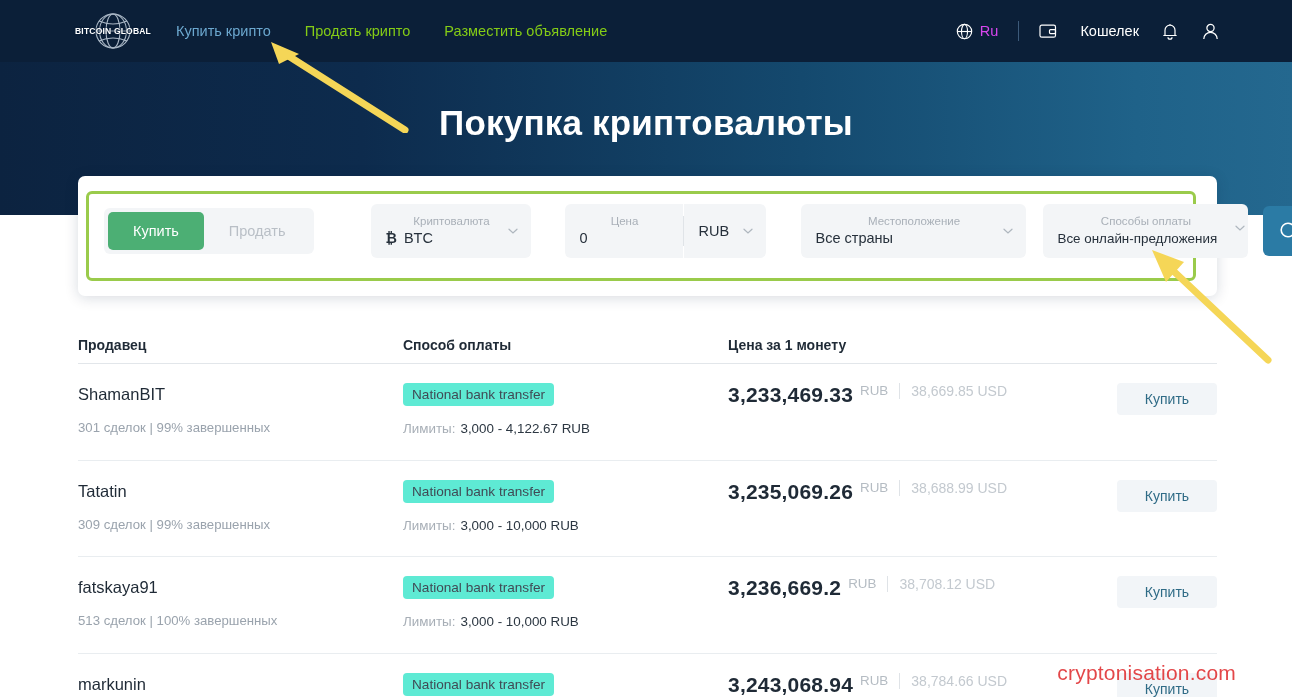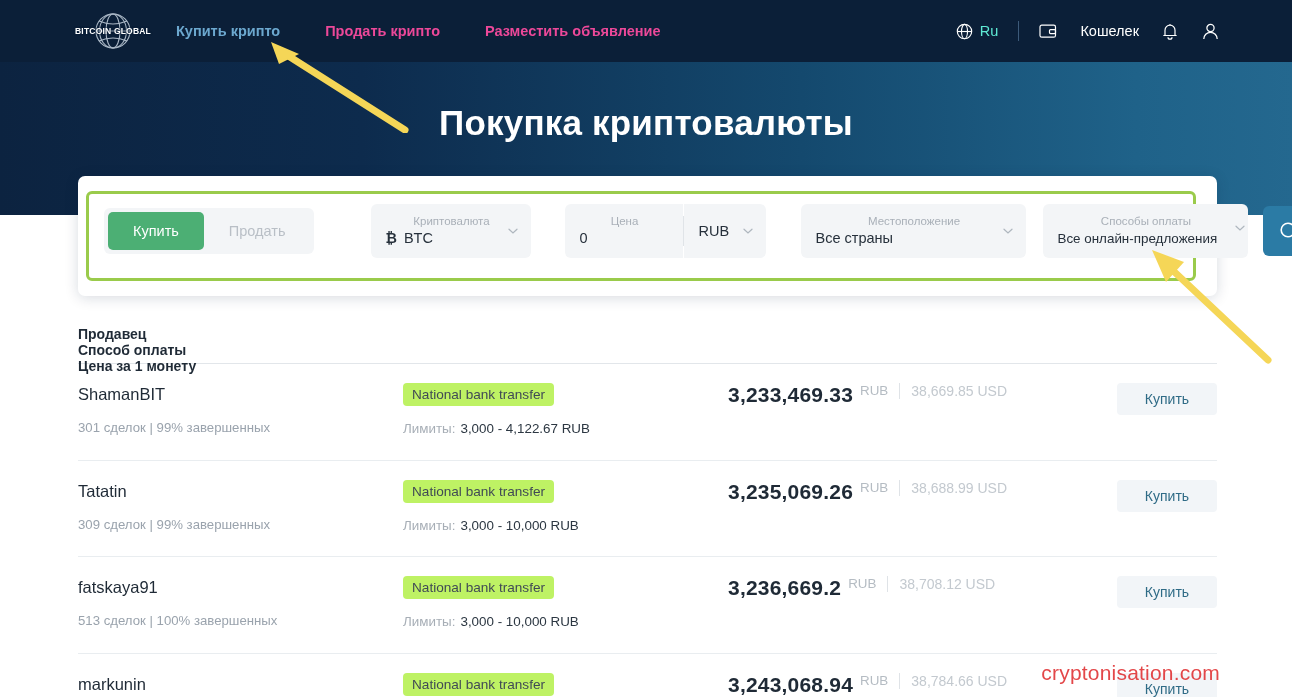--- a/index.html
+++ b/index.html
@@ -28,29 +28,29 @@
     margin-left: 78px; width: 70px; height: 42px;
     position: relative; display: flex; align-items: center; justify-content: center;
   }
   .logo svg { position: absolute; left: 8px; top: 1px; }
   .logo-text {
     position: relative; z-index: 3;
     font-size: 8.5px; font-weight: bold; color: #ffffff;
     letter-spacing: .2px; white-space: nowrap;
     text-shadow: 0 0 2px #0b1f38, 0 0 2px #0b1f38;
   }
-  .nav-links { display: flex; align-items: center; margin-left: 28px; gap: 45px; font-weight: bold; }
-  .nav-link { font-size: 14.5px; color: #ec4899; white-space: nowrap; cursor: pointer; }
+  .nav-links { display: flex; align-items: center; margin-left: 28px; gap: 34px; }
+  .nav-link { font-size: 14.5px; color: #84cc16; white-space: nowrap; cursor: pointer; }
   .nav-link.active { color: #6ca8cf; }
 
   .nav-right {
     position: absolute; right: 72px; top: 0; height: 62px;
     display: flex; align-items: center; gap: 0;
   }
-  .lang { display: flex; align-items: center; gap: 7px; color:#5eead4; font-size: 14.5px; cursor:pointer; }
+  .lang { display: flex; align-items: center; gap: 7px; color:#d946ef; font-size: 14.5px; cursor:pointer; }
   .nav-sep { width: 1px; height: 20px; background: #3c5a7a; margin: 0 20px; }
   .wallet { display:flex; align-items:center; gap:23px; color:#fff; font-size:14.5px; cursor:pointer; }
   .icon-btn { margin-left: 22px; cursor: pointer; display:flex; align-items:center; }
 
   .hero-title {
     position: absolute; top: 103px; left: 0; width: 1292px;
     text-align: center; color: #ffffff;
     font-size: 35px; font-weight: bold; letter-spacing: .2px;
   }
 
@@ -106,37 +106,36 @@
 
   .search-btn {
     margin-left: 15px; width: 52px; height: 50px; border-radius: 6px;
     background: #2b7ba5; border: none; cursor: pointer;
     display: flex; align-items: center; justify-content: center;
   }
 
   
   .table { position: absolute; left: 78px; top: 326px; width: 1139px; }
   .thead {
-    display: flex; align-items: flex-start; height: 38px;
+    display: flex; align-items: center; height: 38px;
     border-bottom: 1px solid #e2e6ea;
-    flex-direction: column;
   }
   .th { font-size: 14px; color: #1f2a36; font-weight: bold; }
   .col-seller { width: 325px; }
   .col-pay    { width: 325px; }
   .col-price  { flex: 1; }
 
   .row { display: flex; height: 96.7px; border-bottom: 1px solid #e9edf0; padding-top: 19px; }
   .row:last-child { border-bottom: none; }
   .cell-seller { width: 325px; }
   .seller-name { font-size: 16.5px; color: #1f2a36; line-height: 22px; }
   .seller-sub { font-size: 13.2px; color: #9aa3ad; margin-top: 14px; line-height: 18px; }
   .cell-pay { width: 325px; }
   .pay-chip {
-    display: inline-block; background: #bef264; border-radius: 4px;
+    display: inline-block; background: #5eead4; border-radius: 4px;
     padding: 4px 9px; font-size: 13.6px; color: #404a55;
   }
   .limits { margin-top: 14px; font-size: 13.4px; line-height: 18px; }
   .limits .k { color: #a7aeb6; }
   .limits .v { color: #2c3742; margin-left: 5px; }
   .cell-price { flex: 1; display: flex; align-items: flex-start; text-align: right; }
   .price-main {
     font-size: 21px; font-weight: bold; color: #1f2a36; letter-spacing: .2px;
     line-height: 24px;
   }
@@ -146,21 +145,21 @@
   .cell-action { width: 100px; display:flex; justify-content: flex-end; }
   .buy-btn {
     background: #f2f5f8; border: none; border-radius: 4px;
     width: 100px; height: 32px; font-size: 14px; color: #2f6b86;
     font-family: inherit; cursor: pointer;
   }
 
   
   .arrow { position: absolute; pointer-events: none; }
   .watermark {
-    position: absolute; right: 72px; bottom: 12px;
+    position: absolute; right: 56px; bottom: 12px;
     font-size: 21px; color: #e1383a; letter-spacing: .2px;
     opacity: .92;
   }
 </style>
 </head>
 <body>
 
 <div id="root">
 
   <div class="hero">

